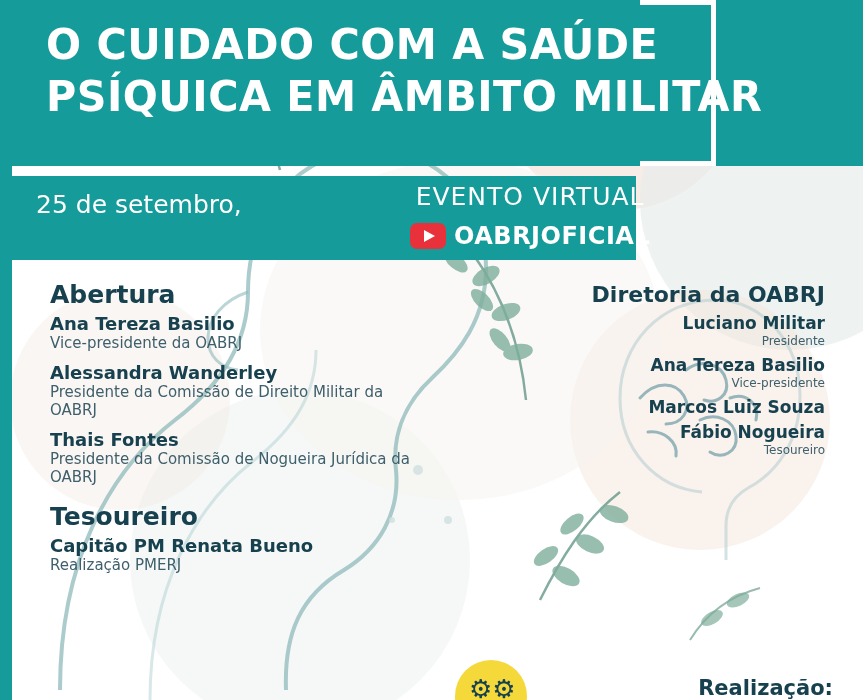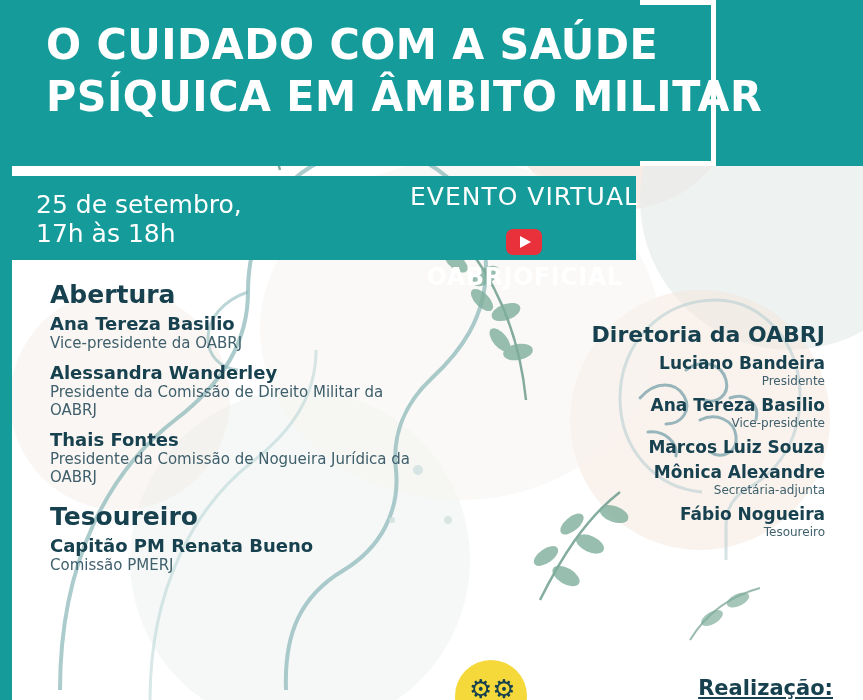--- a/index.html
+++ b/index.html
@@ -77,22 +77,21 @@
   .virtual-title {
     color: #ffffff;
     font-size: 25px;
     letter-spacing: 1px;
     font-family: "DejaVu Sans", sans-serif;
   }
   .yt-row {
     display: flex;
     align-items: center;
     gap: 8px;
-    margin-top: 18px;
-    flex-direction: column;
+    margin-top: 11px;
   }
   .yt-icon {
     width: 36px; height: 26px;
     background: #e8313b;
     border-radius: 7px;
     position: relative;
     flex: none;
   }
   .yt-icon::after {
     content: "";
@@ -138,21 +137,20 @@
     font-family: "DejaVu Sans", sans-serif;
   }
   .sec-head-2 { margin-top: 16px; }
 
   
   .right-col {
     position: absolute;
     right: 38px; top: 282px;
     width: 320px;
     text-align: right;
-    margin-top: 40px;
   }
   .right-col .sec-head { color: #17414f; font-size: 22px; margin-bottom: 6px; }
   .right-col .person { margin-bottom: 5px; }
   .right-col .person-name { font-size: 17px; line-height: 20px; }
   .right-col .person-role { font-size: 12px; line-height: 17px; }
 
   
   .bottom-badge {
     position: absolute;
     left: 455px; top: 660px;
@@ -170,21 +168,20 @@
     text-align: center;
     font-family: "DejaVu Sans", sans-serif;
   }
   .bottom-right-text {
     position: absolute;
     right: 30px; bottom: 0px;
     color: #17414f;
     font-weight: bold;
     font-size: 21px;
     font-family: "DejaVu Sans", sans-serif;
-    text-decoration: underline;
   }
   .edge-strip {
     position: absolute;
     left: 0; top: 166px;
     width: 12px; height: 534px;
     background: #169b9b;
   }
 </style>
 </head>
 <body>
@@ -265,21 +262,20 @@
   <div class="top-band"></div>
   <div class="title-border"></div>
   <div class="title-wrap">
     <div class="title-line">O CUIDADO COM A SAÚDE</div>
     <div class="title-line">PSÍQUICA EM ÂMBITO MILITAR</div>
   </div>
 
   <div class="date-band"></div>
   <div class="date-text">
     <div>25 de setembro,</div>
-    <div>17h às 18h</div>
   </div>
   <div class="virtual-block">
     <div class="virtual-title">EVENTO VIRTUAL</div>
     <div class="yt-row">
       <span class="yt-icon"></span>
       <span class="yt-handle">OABRJOFICIAL</span>
     </div>
   </div>
 
   <div class="left-col">
@@ -298,43 +294,39 @@
 
     <div class="person">
       <div class="person-name">Thais Fontes</div>
       <div class="person-role">Presidente da Comissão de Nogueira Jurídica da OABRJ</div>
     </div>
 
     <div class="sec-head sec-head-2">Tesoureiro</div>
 
     <div class="person">
       <div class="person-name">Capitão PM Renata Bueno</div>
-      <div class="person-role">Comissão PMERJ</div>
+      <div class="person-role">Realização PMERJ</div>
     </div>
   </div>
 
   <div class="right-col">
     <div class="sec-head">Diretoria da OABRJ</div>
 
     <div class="person">
-      <div class="person-name">Luciano Bandeira</div>
+      <div class="person-name">Luciano Militar</div>
       <div class="person-role">Presidente</div>
     </div>
     <div class="person">
       <div class="person-name">Ana Tereza Basilio</div>
       <div class="person-role">Vice-presidente</div>
     </div>
     <div class="person">
       <div class="person-name">Marcos Luiz Souza</div>
     </div>
     <div class="person">
-      <div class="person-name">Mônica Alexandre</div>
-      <div class="person-role">Secretária-adjunta</div>
-    </div>
-    <div class="person">
       <div class="person-name">Fábio Nogueira</div>
       <div class="person-role">Tesoureiro</div>
     </div>
   </div>
 
   <div class="bottom-badge">
     <div class="badge-glyph">⚙⚙</div>
   </div>
   <div class="bottom-right-text">Realização:</div>
 

